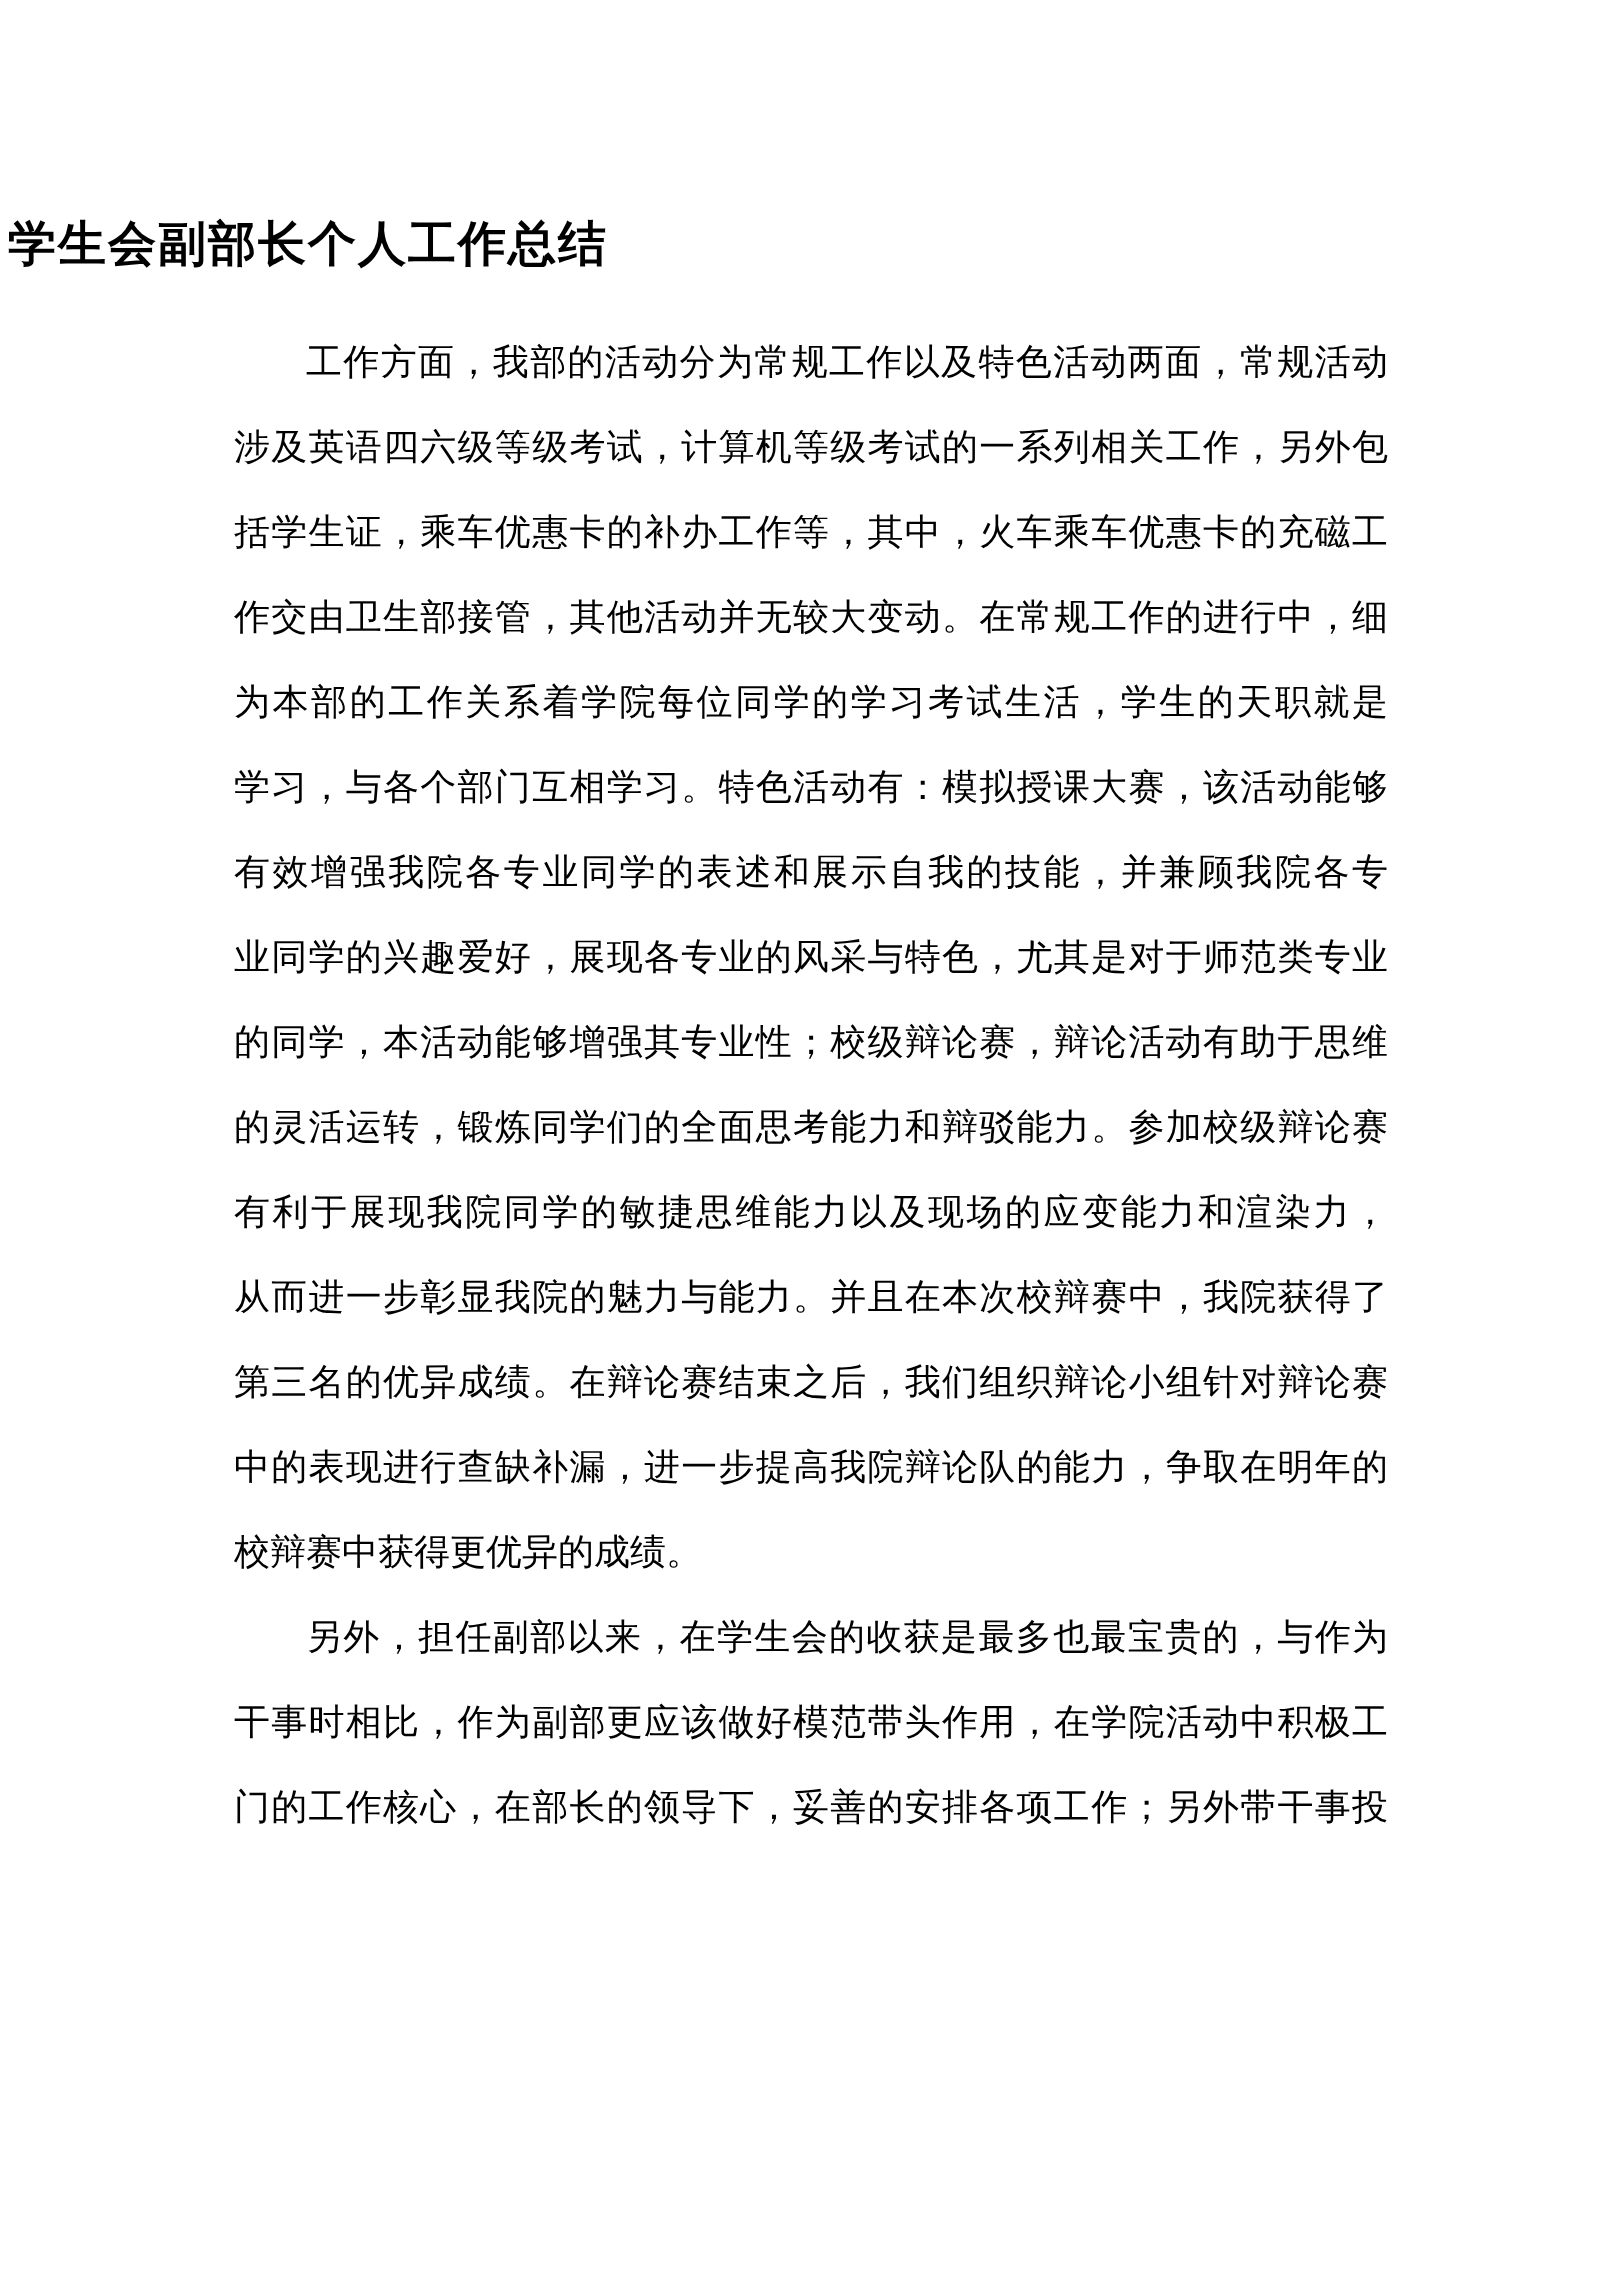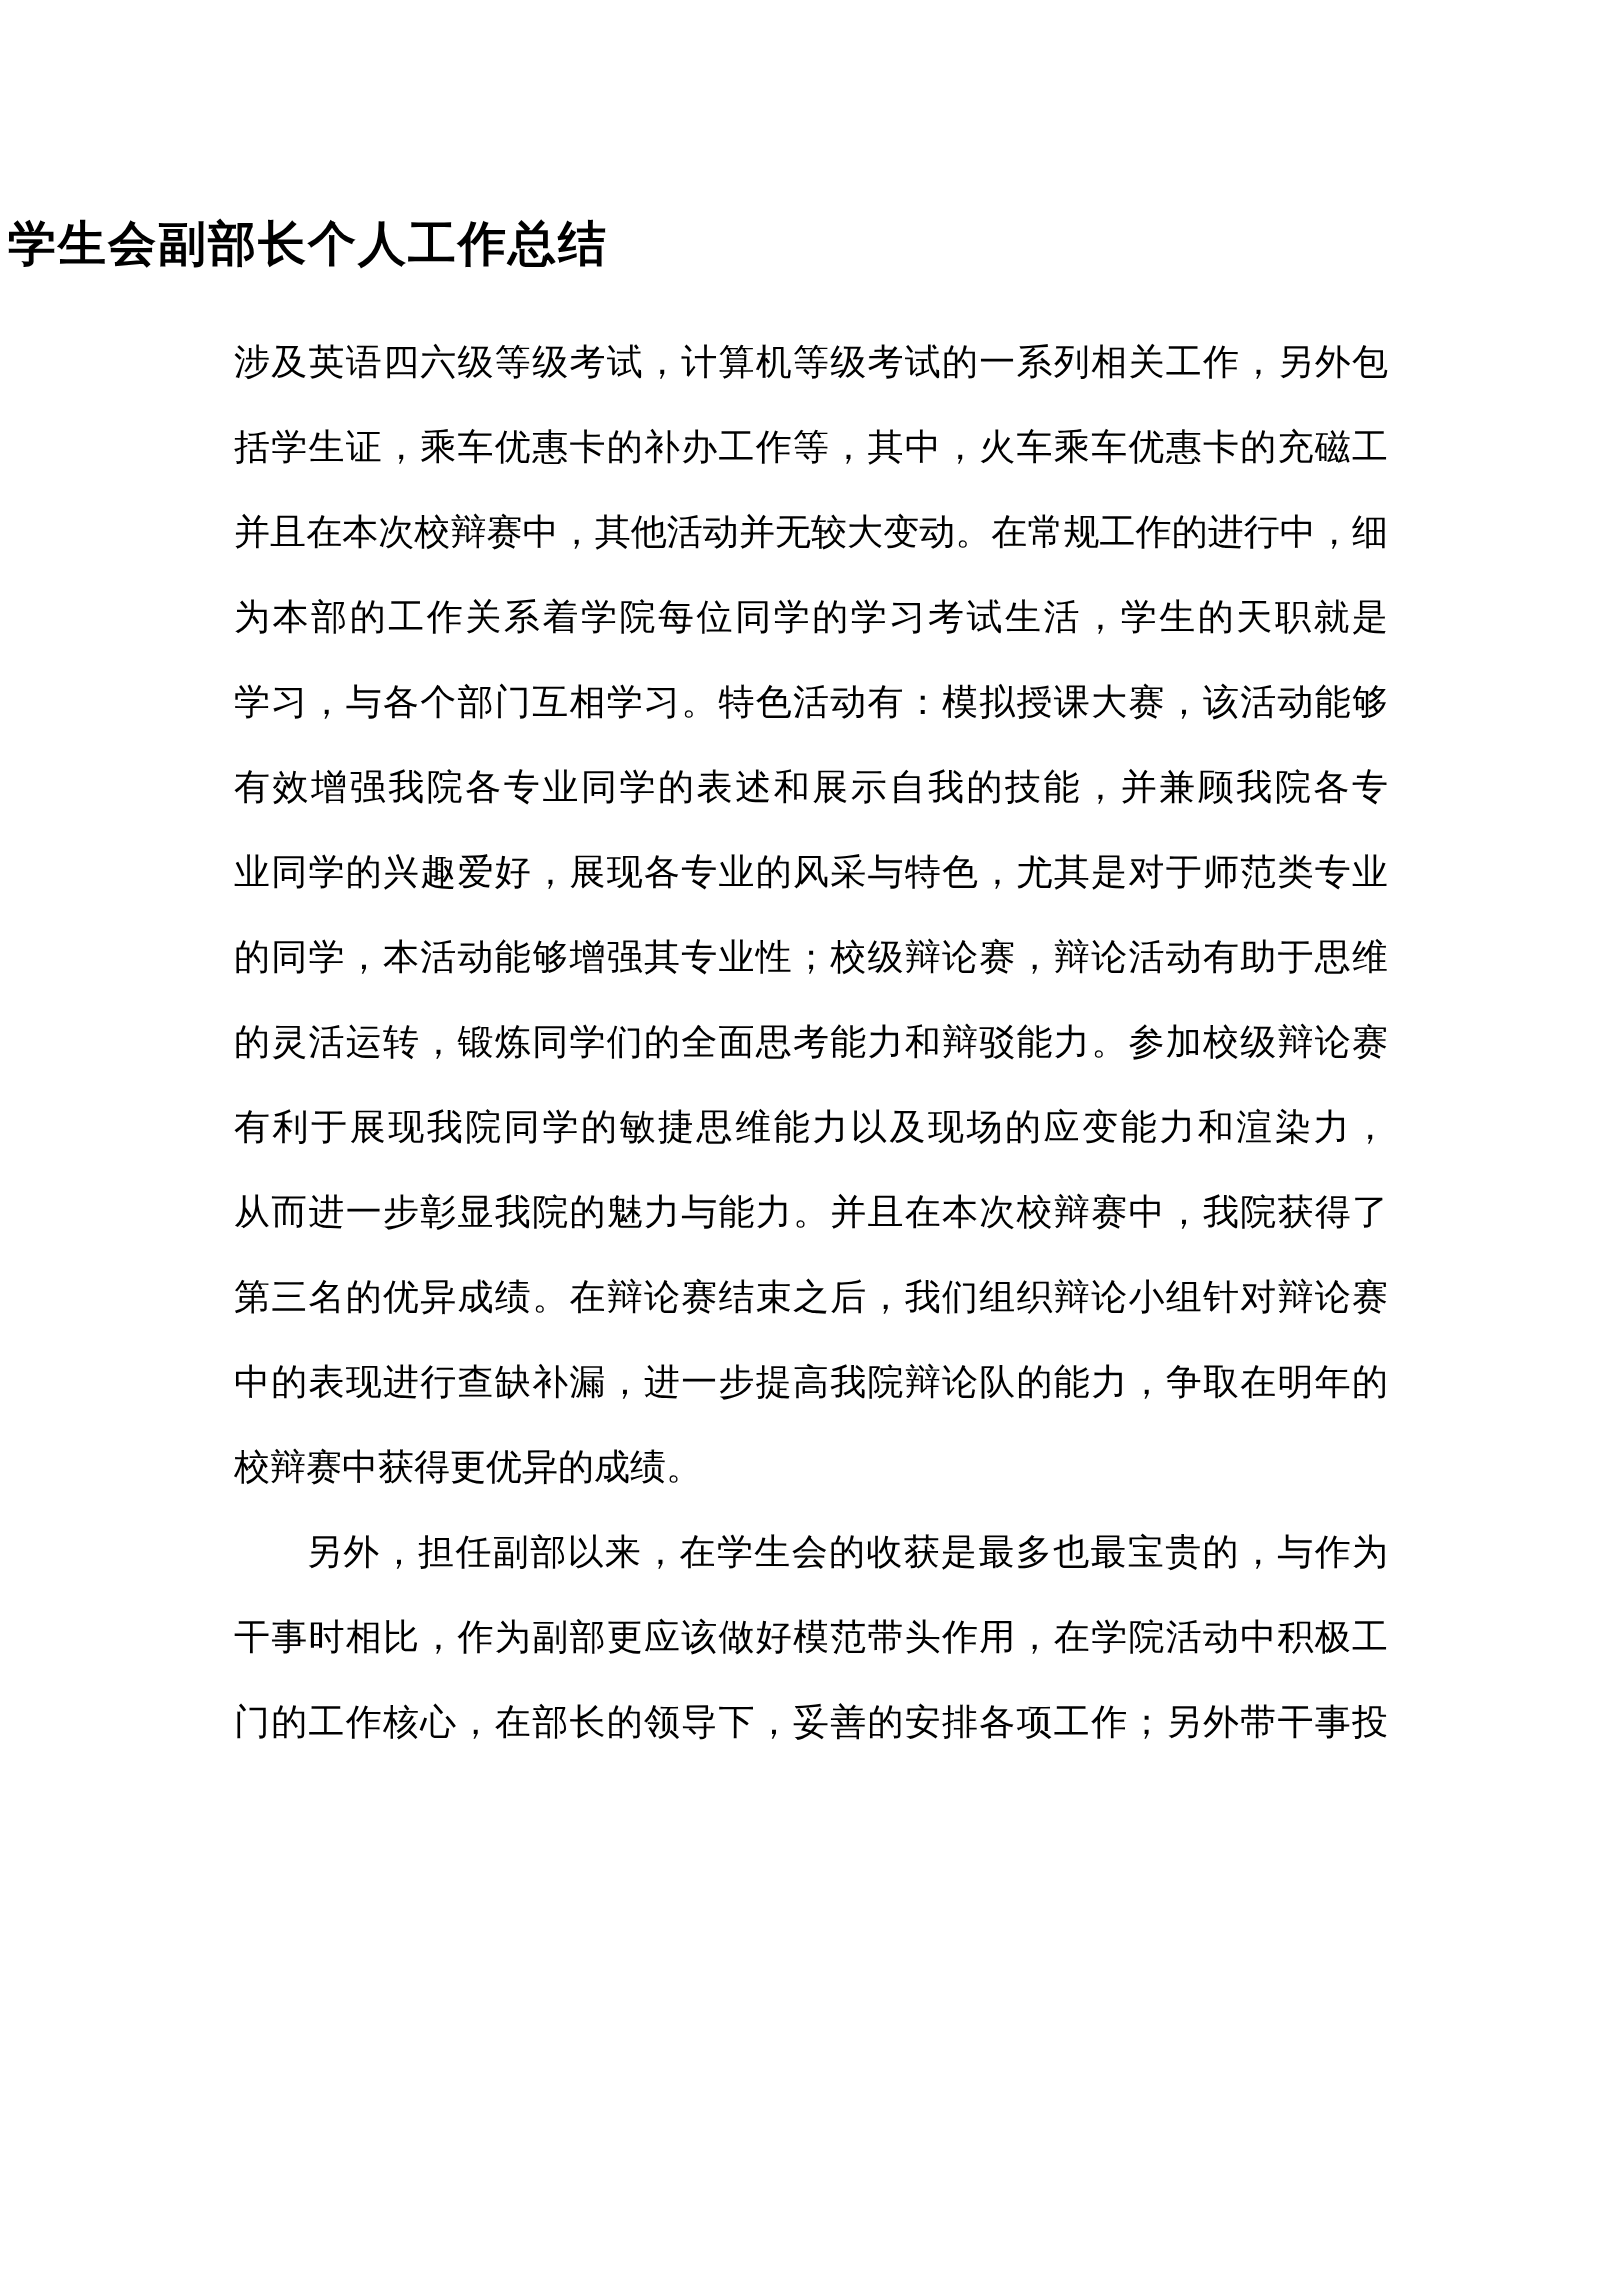--- a/index.html
+++ b/index.html
@@ -52,23 +52,24 @@
   .line.para-end {
     text-align-last: left;
   }
 </style>
 </head>
 <body>
 
 <div class="page">
   <h1 class="doc-title">学生会副部长个人工作总结</h1>
   <div class="doc-body" id="body-lines">
+      <div class="line indent">工作方面，我部的活动分为常规工作以及特色活动两面，常规活动</div>
       <div class="line">涉及英语四六级等级考试，计算机等级考试的一系列相关工作，另外包</div>
       <div class="line">括学生证，乘车优惠卡的补办工作等，其中，火车乘车优惠卡的充磁工</div>
-      <div class="line">并且在本次校辩赛中，其他活动并无较大变动。在常规工作的进行中，细</div>
+      <div class="line">作交由卫生部接管，其他活动并无较大变动。在常规工作的进行中，细</div>
       <div class="line">为本部的工作关系着学院每位同学的学习考试生活，学生的天职就是</div>
       <div class="line">学习，与各个部门互相学习。特色活动有：模拟授课大赛，该活动能够</div>
       <div class="line">有效增强我院各专业同学的表述和展示自我的技能，并兼顾我院各专</div>
       <div class="line">业同学的兴趣爱好，展现各专业的风采与特色，尤其是对于师范类专业</div>
       <div class="line">的同学，本活动能够增强其专业性；校级辩论赛，辩论活动有助于思维</div>
       <div class="line">的灵活运转，锻炼同学们的全面思考能力和辩驳能力。参加校级辩论赛</div>
       <div class="line">有利于展现我院同学的敏捷思维能力以及现场的应变能力和渲染力，</div>
       <div class="line">从而进一步彰显我院的魅力与能力。并且在本次校辩赛中，我院获得了</div>
       <div class="line">第三名的优异成绩。在辩论赛结束之后，我们组织辩论小组针对辩论赛</div>
       <div class="line">中的表现进行查缺补漏，进一步提高我院辩论队的能力，争取在明年的</div>

